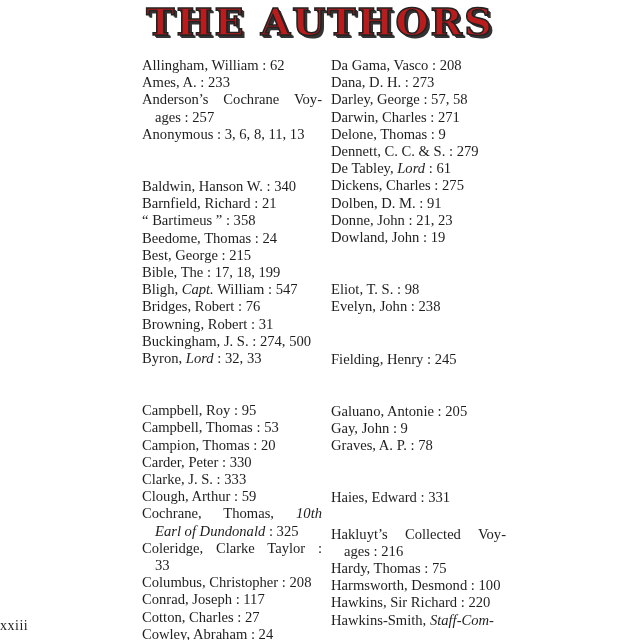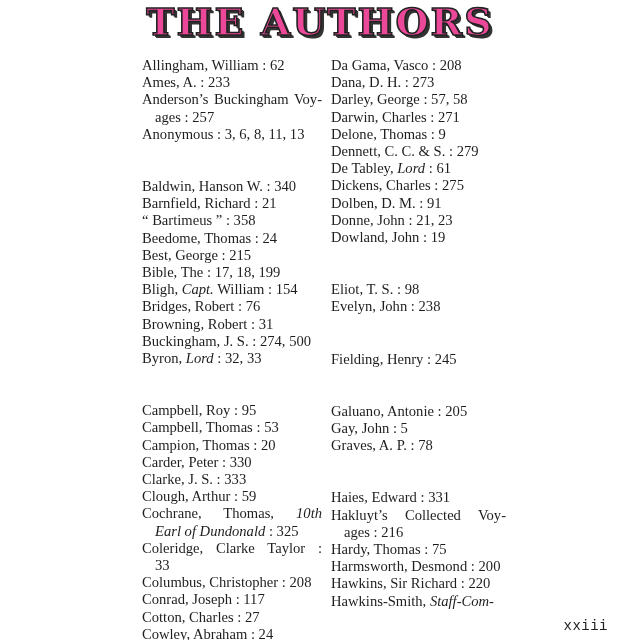--- a/index.html
+++ b/index.html
@@ -1,52 +1,52 @@
 <!DOCTYPE html>
 <html><head>
 <meta charset="utf-8">
 <style>
   html, body { margin: 0; padding: 0; background: #ffffff; }
   body { width: 640px; height: 640px; overflow: hidden; position: relative;
          font-family: "Liberation Serif", "DejaVu Serif", serif; color: #1e1e1e; }
   .title { position: absolute; top: 2px; left: 0; width: 640px; text-align: center;
            font-family: "DejaVu Serif", "Liberation Serif", serif; font-weight: bold;
-           font-size: 38px; letter-spacing: 2px; color: #ec4899;
+           font-size: 38px; letter-spacing: 2px; color: #b91c1c;
            -webkit-text-stroke: 1.6px #222; 
            text-shadow: 2px 2px 0 #333, 3px 3px 0 #333; line-height: 40px; }
   .col { position: absolute; top: 57px; font-size: 14.6px; line-height: 17.2px; }
   .col.left { left: 142px; width: 180px; }
   .col.right { left: 331px; width: 175px; }
   .entry { margin: 0; padding-left: 13px; text-indent: -13px; white-space: normal; }
   .entry .just { text-align: justify; text-align-last: justify; display: block; }
   .gap { height: 35px; }
   i { font-style: italic; }
-  .folio { position: absolute; top: 618px; left: 0; width: 608px; text-align: right;
-           font-size: 14px; letter-spacing: 0.5px; font-family: Liberation Mono, monospace; }
+  .folio { position: absolute; top: 618px; left: 0; width: 608px; text-align: left;
+           font-size: 14px; letter-spacing: 0.5px; }
 </style>
 </head>
 <body>
 
 <div class="title">THE AUTHORS</div>
 
 <div class="col left">
 
   <p class="entry">Allingham, William : 62</p>
   <p class="entry">Ames, A. : 233</p>
-  <p class="entry"><span class="just" style="width:167px;">Anderson’s Buckingham Voy-</span>ages : 257</p>
+  <p class="entry"><span class="just" style="width:167px;">Anderson’s Cochrane Voy-</span>ages : 257</p>
   <p class="entry">Anonymous : 3, 6, 8, 11, 13</p>
   <div class="gap"></div>
 
   <p class="entry">Baldwin, Hanson W. : 340</p>
   <p class="entry">Barnfield, Richard : 21</p>
   <p class="entry">“ Bartimeus ” : 358</p>
   <p class="entry">Beedome, Thomas : 24</p>
   <p class="entry">Best, George : 215</p>
   <p class="entry">Bible, The : 17, 18, 199</p>
-  <p class="entry"><span>Bligh, </span><i>Capt.</i><span> William : 154</span></p>
+  <p class="entry"><span>Bligh, </span><i>Capt.</i><span> William : 547</span></p>
   <p class="entry">Bridges, Robert : 76</p>
   <p class="entry">Browning, Robert : 31</p>
   <p class="entry">Buckingham, J. S. : 274, 500</p>
   <p class="entry"><span>Byron, </span><i>Lord</i><span> : 32, 33</span></p>
   <div class="gap"></div>
 
   <p class="entry">Campbell, Roy : 95</p>
   <p class="entry">Campbell, Thomas : 53</p>
   <p class="entry">Campion, Thomas : 20</p>
   <p class="entry">Carder, Peter : 330</p>
@@ -77,26 +77,26 @@
   <div class="gap"></div>
 
   <p class="entry">Eliot, T. S. : 98</p>
   <p class="entry">Evelyn, John : 238</p>
   <div class="gap"></div>
 
   <p class="entry">Fielding, Henry : 245</p>
   <div class="gap"></div>
 
   <p class="entry">Galuano, Antonie : 205</p>
-  <p class="entry">Gay, John : 5</p>
+  <p class="entry">Gay, John : 9</p>
   <p class="entry">Graves, A. P. : 78</p>
   <div class="gap"></div>
 
   <p class="entry">Haies, Edward : 331</p>
-  <p class="entry"><span class="just" style="width:162px;">Hakluyt’s Collected Voy-</span>ages : 216</p>
+  <p class="entry"><span class="just" style="width:162px;margin-top:19px;">Hakluyt’s Collected Voy-</span>ages : 216</p>
   <p class="entry">Hardy, Thomas : 75</p>
-  <p class="entry">Harmsworth, Desmond : 200</p>
+  <p class="entry">Harmsworth, Desmond : 100</p>
   <p class="entry">Hawkins, Sir Richard : 220</p>
   <p class="entry"><span>Hawkins-Smith, </span><i>Staff-Com-</i><br></p>
 
 </div>
 
 <div class="folio">xxiii</div>
 
 </body></html>

